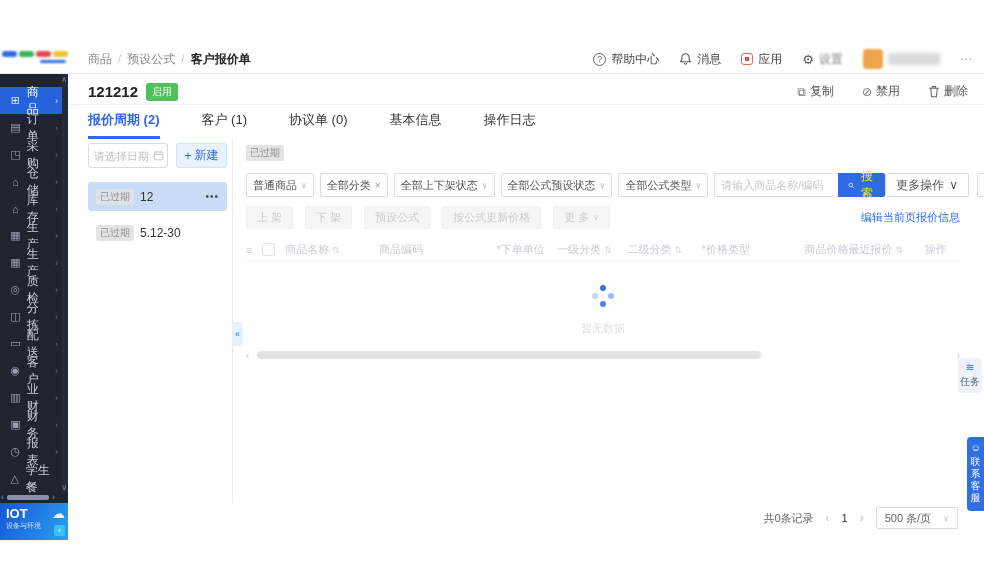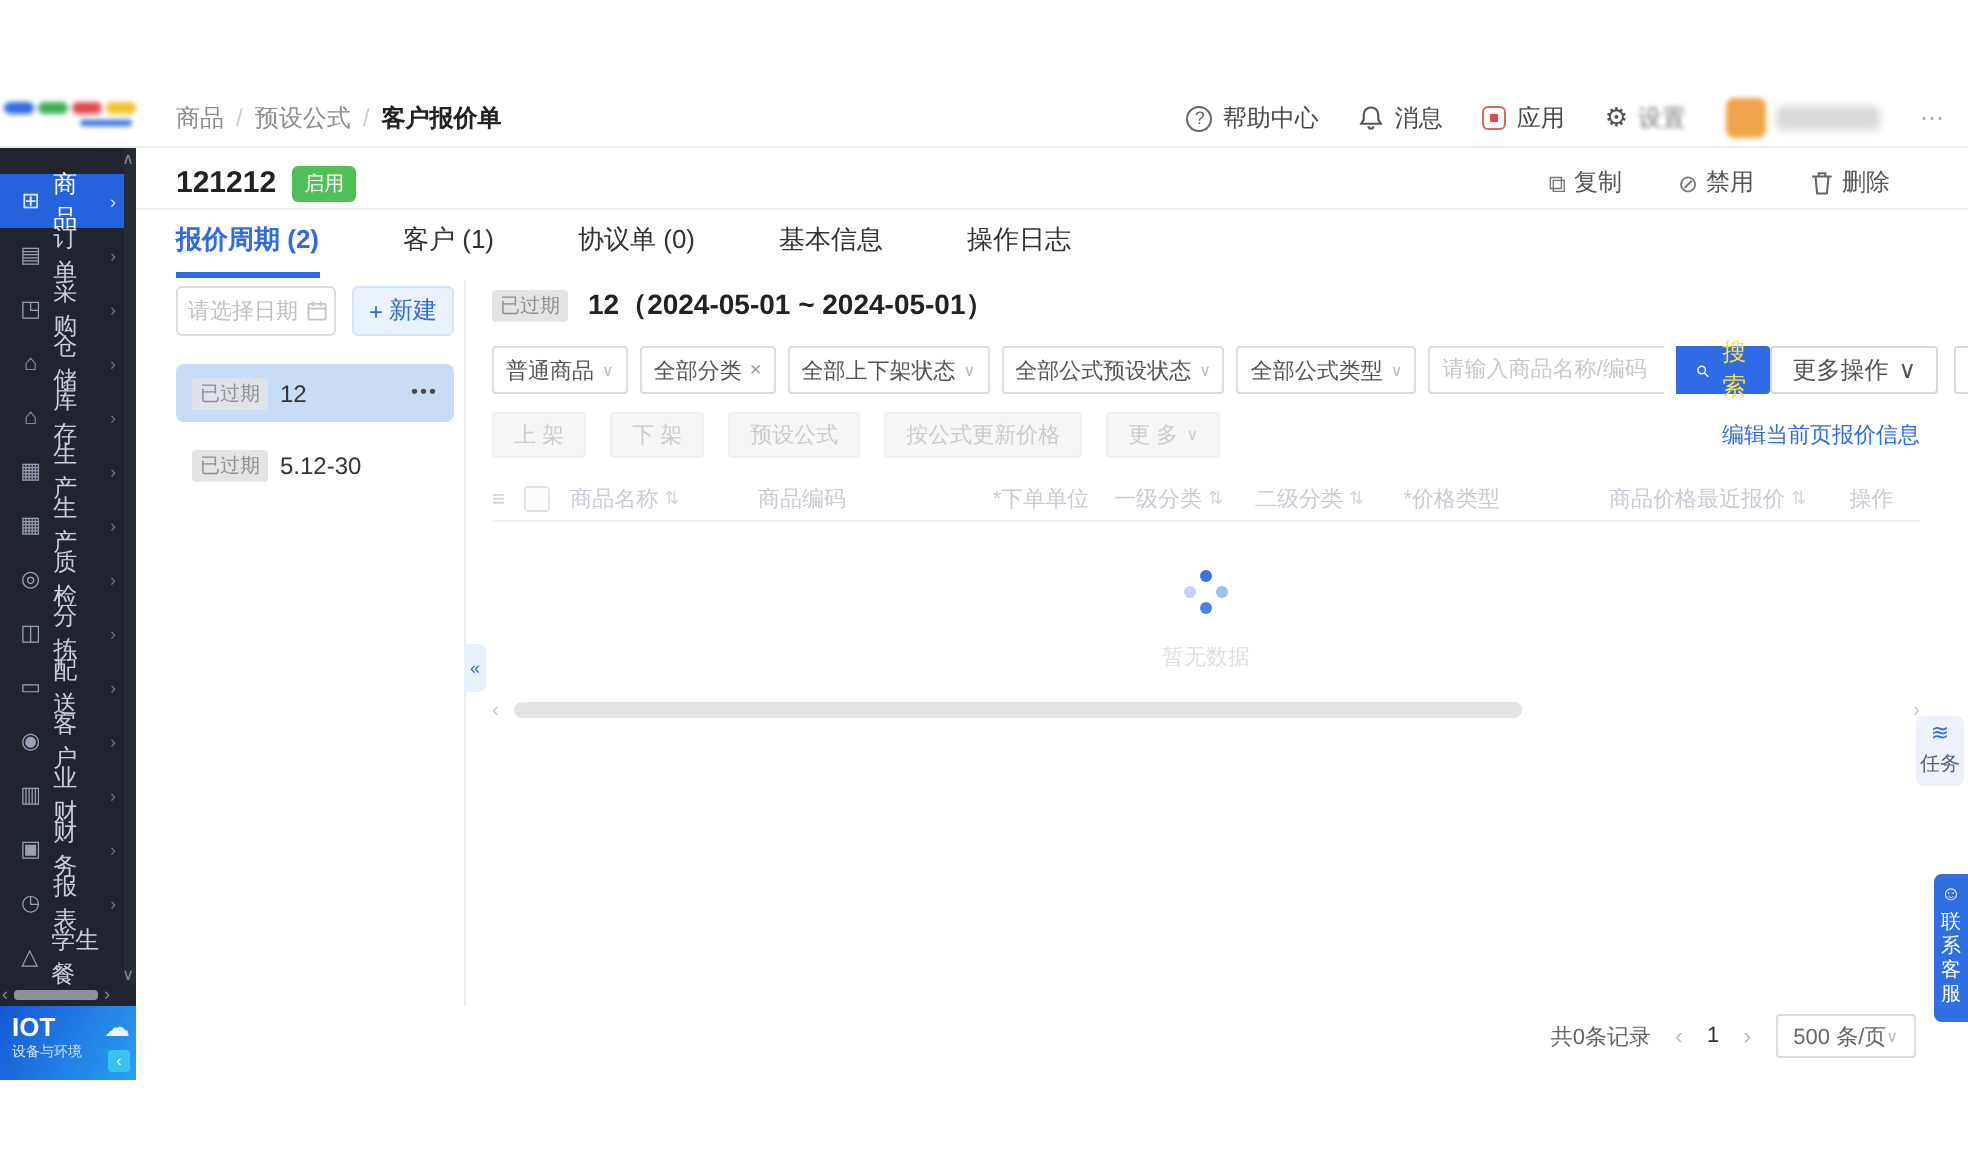--- a/index.html
+++ b/index.html
@@ -50,21 +50,21 @@
   .iot { position:absolute; bottom:0; left:0; width:68px; height:37px;
          background:linear-gradient(120deg,#1557d6,#2ba0f2); color:#fff; padding:4px 6px; overflow:hidden; }
   .iot-t { font-size:13px; font-weight:bold; line-height:14px; }
   .iot-s { font-size:7px; color:#cfe2ff; }
   .iot-cloud { position:absolute; right:3px; top:3px; font-size:13px; color:#eaf4ff; }
   .iot-cube { position:absolute; right:3px; bottom:4px; width:11px; height:11px; background:#39c3f2;
               border-radius:2px; color:#fff; font-size:8px; display:flex; align-items:center; justify-content:center; }
 
   
   .page-head { position:absolute; top:79px; left:68px; right:0; height:25px;
-               display:flex; align-items:center; padding:0 39px 0 20px; }
+               display:flex; align-items:center; padding:0 16px 0 20px; }
   .pg-title { font-size:15px; font-weight:bold; color:#222; }
   .pg-badge { margin-left:8px; background:#52c058; color:#fff; font-size:10px; padding:2px 6px; border-radius:3px;text-align:center; }
   .pg-actions { margin-left:auto; display:flex; gap:28px; }
   .pg-act { display:flex; align-items:center; gap:4px; font-size:12px; color:#555; cursor:pointer; }
   .pg-act .gic { font-size:12px; color:#777; }
   .head-line { position:absolute; top:104px; left:68px; right:0; height:1px; background:#efefef; }
 
   
   .tabs { position:absolute; top:111px; left:88px; display:flex; gap:42px; font-size:13px; color:#333; }
   .tab { padding-bottom:7px; cursor:pointer; }
@@ -138,21 +138,21 @@
   .ds-ar { color:#c9c9c9; font-size:10px; }
   .ds-track { flex:1; height:8px; position:relative; }
   .ds-thumb { position:absolute; left:4px; top:0; height:8px; width:72%; background:#e3e3e3; border-radius:4px; }
 
   
   .pagination { position:absolute; top:507px; right:26px; display:flex; align-items:center; gap:12px;
                 font-size:11px; color:#666; }
   .pg-ar { color:#c0c0c0; font-size:12px; cursor:pointer; }
   .pg-num { color:#333; }
   .pg-size { border:1px solid #dcdcdc; border-radius:2px; height:22px; display:flex; align-items:center;
-             gap:0; padding:1px 8px; color:#666; cursor:pointer; }
+             gap:12px; padding:1px 8px; color:#666; cursor:pointer; }
   .pg-size .cd { color:#bbb; font-size:8px; }
 
   
   .task { position:absolute; top:358px; right:2px; width:24px; background:#edf2fa; border-radius:4px;
           padding:4px 2px; display:flex; flex-direction:column; align-items:center; gap:2px; cursor:pointer; }
   .task-ic { color:#2f6be4; font-size:11px; line-height:11px; }
   .task-label { font-size:10px; color:#56617c; }
   .support { position:absolute; top:437px; right:0; width:17px; background:#2f6fe4; border-radius:4px 0 0 4px;
              color:#fff; padding:6px 0 7px; display:flex; flex-direction:column; align-items:center; gap:3px; cursor:pointer; }
   .sp-ic { font-size:10px; line-height:10px; }
@@ -359,21 +359,20 @@
   </div>
   <div class="v-divider"></div>
   <div class="collapse">
     <span>«</span>
   </div>
 
   <div class="detail">
 
     <div class="d-title-row">
       <span class="badge-gray">已过期</span>
-      <span class="d-title">12（2024-05-01 ~ 2024-05-01）</span>
     </div>
 
     <div class="d-filter-row">
       <div class="f-left">
         <span class="sel">
           <span>普通商品</span>
           <span class="cd">∨</span>
         </span>
         <span class="sel">
           <span>全部分类</span>

